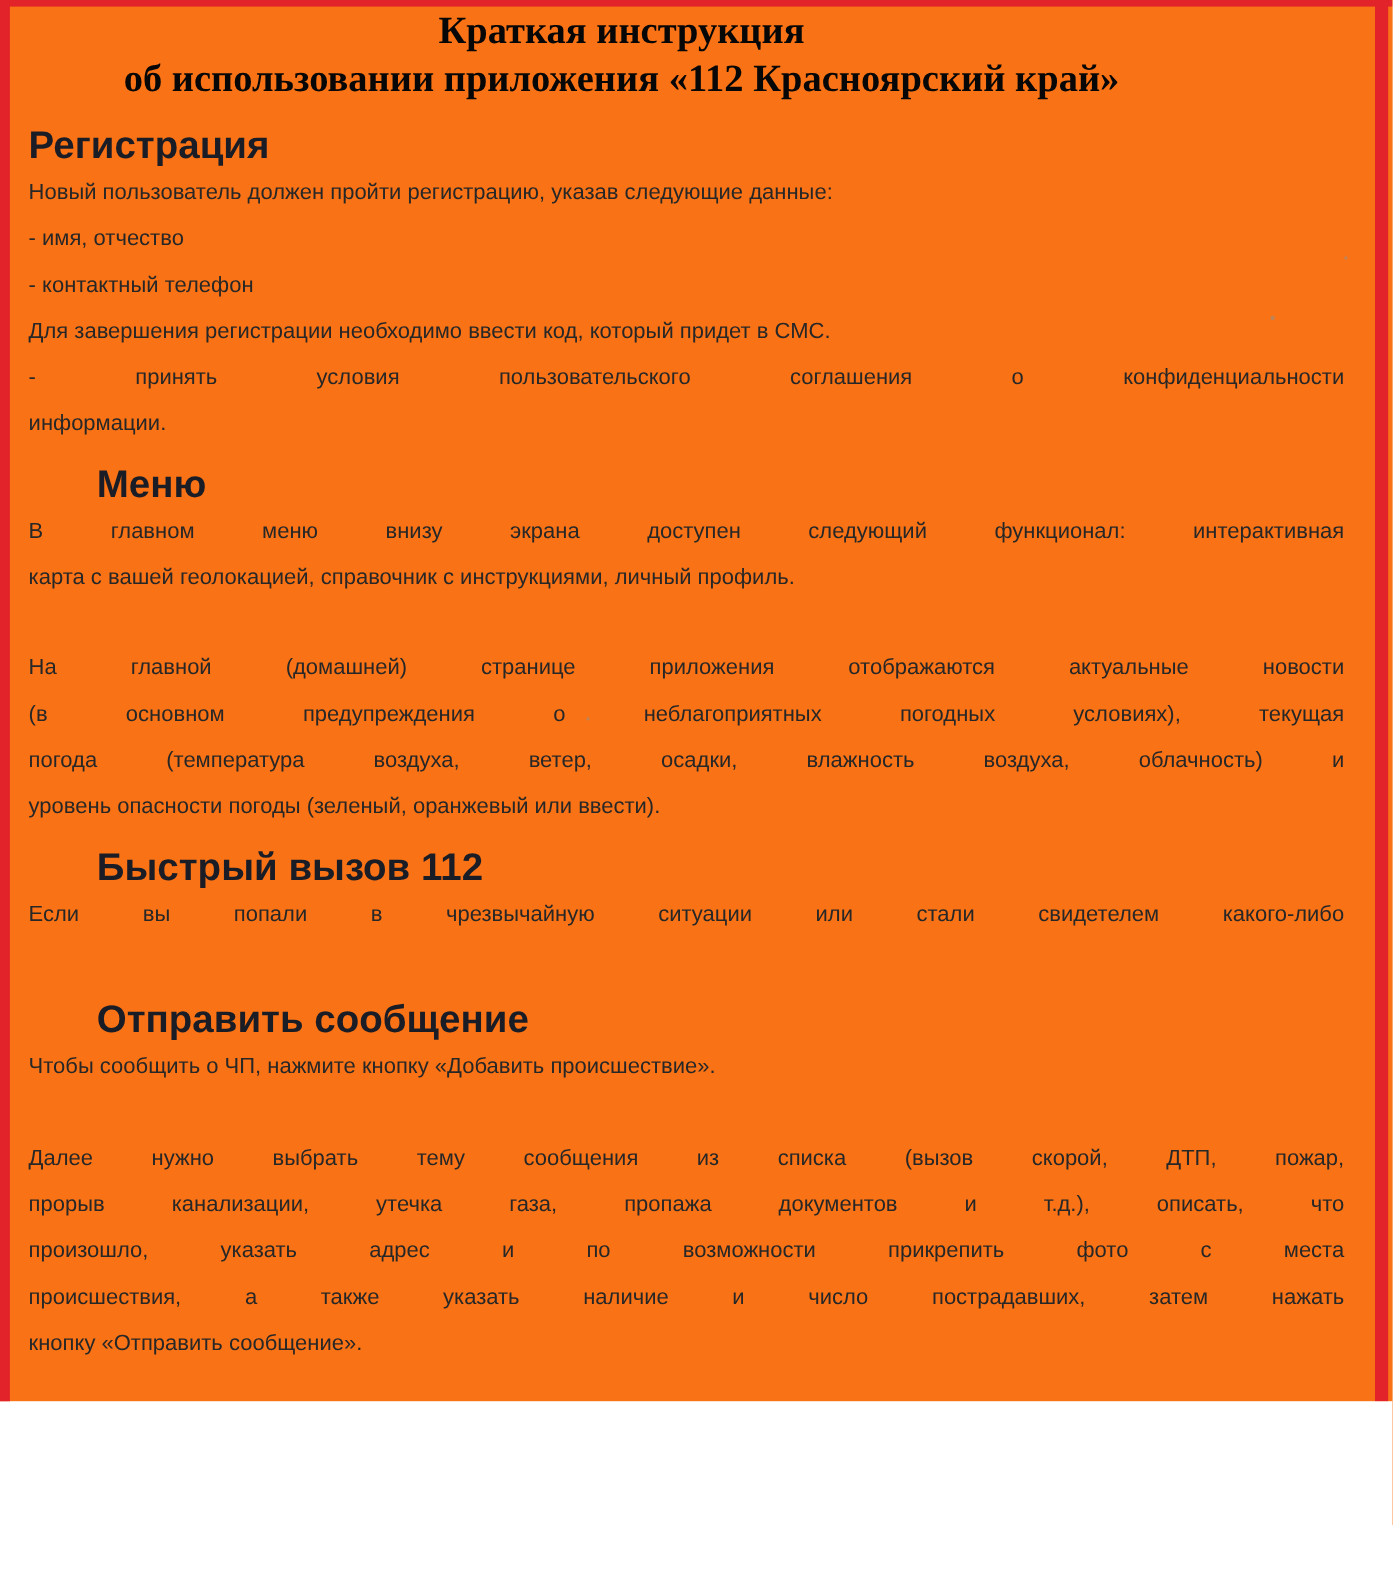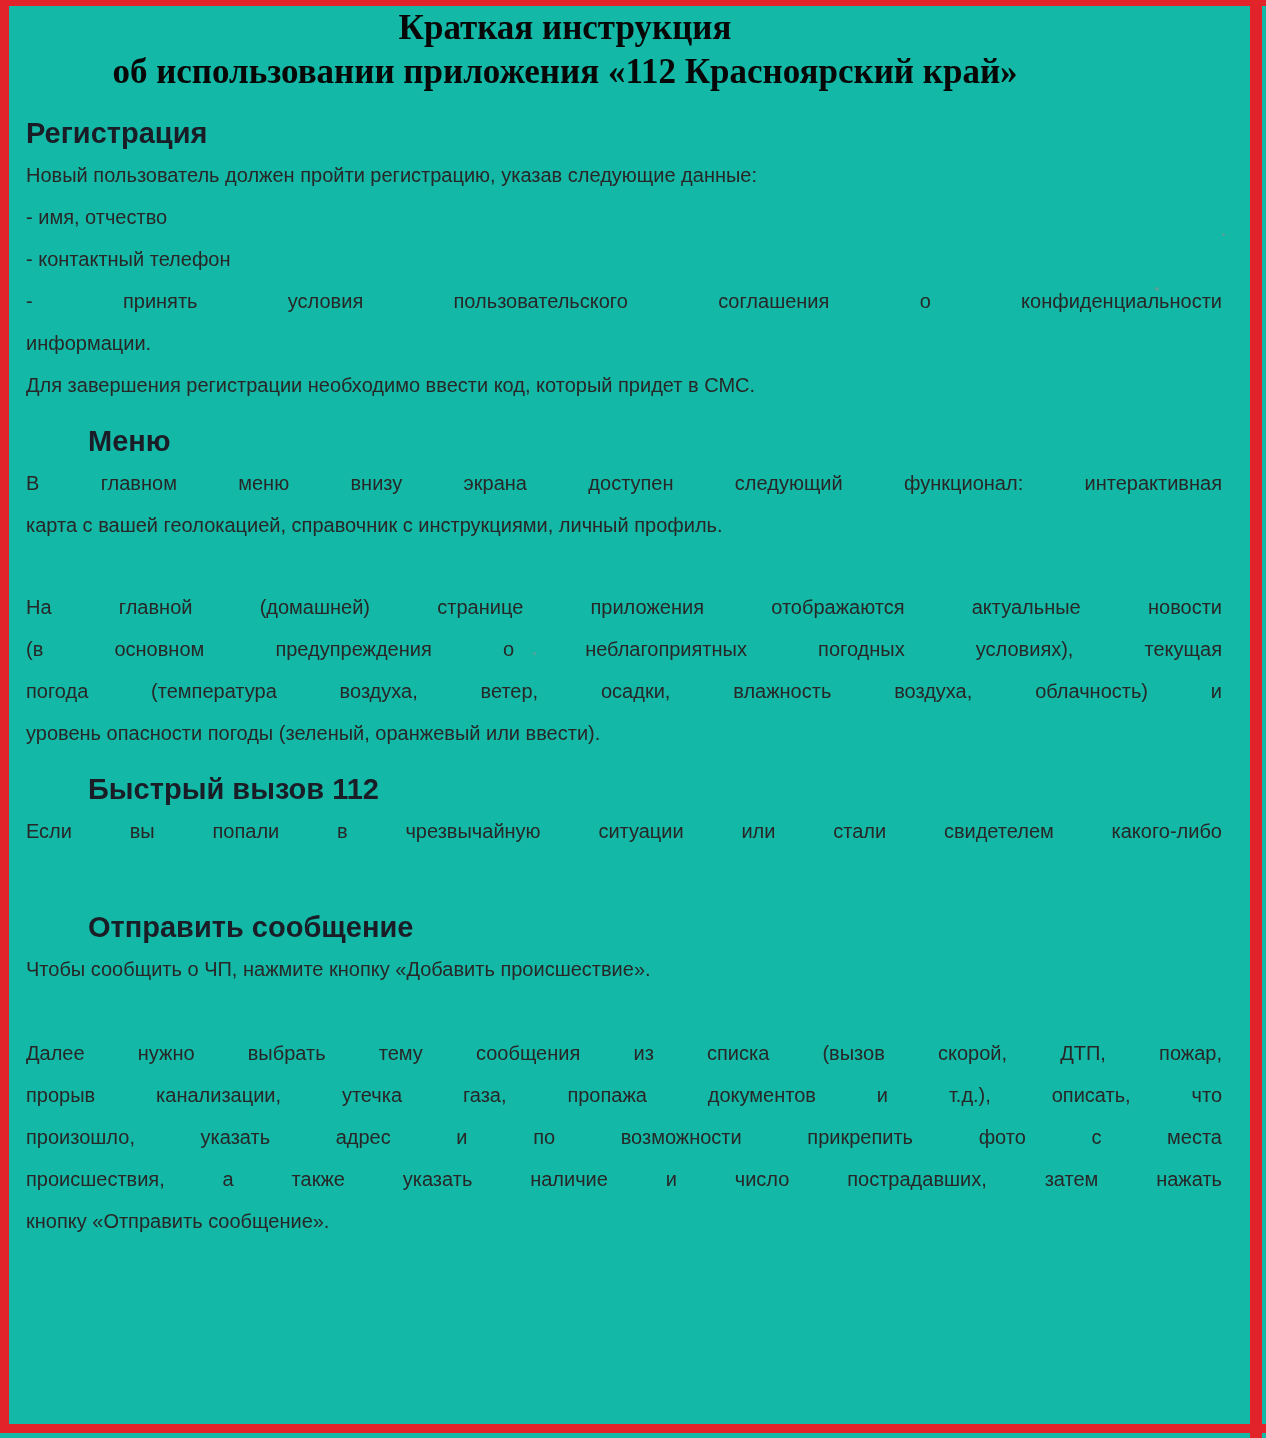--- a/index.html
+++ b/index.html
@@ -1,22 +1,22 @@
 <!DOCTYPE html>
 <html><head>
 <meta charset="utf-8">
 <style>
   html, body { margin: 0; padding: 0; }
   body { background: #ffffff; }
 
   .page {
     position: relative;
     width: 1266px;
-    height: 1438px;
-    background: #14b8a6;
+    height: 1274px;
+    background: #f97316;
     overflow: hidden;
     font-family: "Liberation Sans", sans-serif;
     color: #272727;
   }
 
   
   .frame { position: absolute; background: #e2232a; z-index: 5; }
   .frame-top    { top: 0; left: 0; width: 100%; height: 6px; }
   .frame-left   { top: 0; left: 0; width: 9px; height: 1433px; }
   .frame-right  { top: 0; right: 4px; width: 12px; height: 100%; }
@@ -40,21 +40,21 @@
   }
   .title-line {
     font-size: 35px;
     line-height: 44px;
     height: 44px;
     white-space: nowrap;
   }
 
   .heading {
     font-weight: bold;
-    font-size: 29px;
+    font-size: 35px;
     line-height: 42px;
     height: 42px;
     margin-top: 14px;
     color: #1a1d26;
   }
   .heading.indent { padding-left: 62px; }
   #doc-blocks > .heading:first-child { margin-top: 0; }
   
   #doc-blocks > div:nth-child(16) { margin-top: 2px; }
 
@@ -106,25 +106,25 @@
         <div class="para">
           <div class="line">Новый пользователь должен пройти регистрацию, указав следующие данные:</div>
         </div>
         <div class="para">
           <div class="line">- имя, отчество</div>
         </div>
         <div class="para">
           <div class="line">- контактный телефон</div>
         </div>
         <div class="para">
+          <div class="line">Для завершения регистрации необходимо ввести код, который придет в СМС.</div>
+        </div>
+        <div class="para">
           <div class="line stretch">- принять условия пользовательского соглашения о конфиденциальности</div>
           <div class="line">информации.</div>
-        </div>
-        <div class="para">
-          <div class="line">Для завершения регистрации необходимо ввести код, который придет в СМС.</div>
         </div>
         <div class="heading indent">Меню</div>
         <div class="para">
           <div class="line stretch">В главном меню внизу экрана доступен следующий функционал: интерактивная</div>
           <div class="line">карта с вашей геолокацией, справочник с инструкциями, личный профиль.</div>
         </div>
         <div class="spacer"></div>
         <div class="para">
           <div class="line stretch">На главной (домашней) странице приложения отображаются актуальные новости</div>
           <div class="line stretch">(в основном предупреждения о неблагоприятных погодных условиях), текущая</div>

